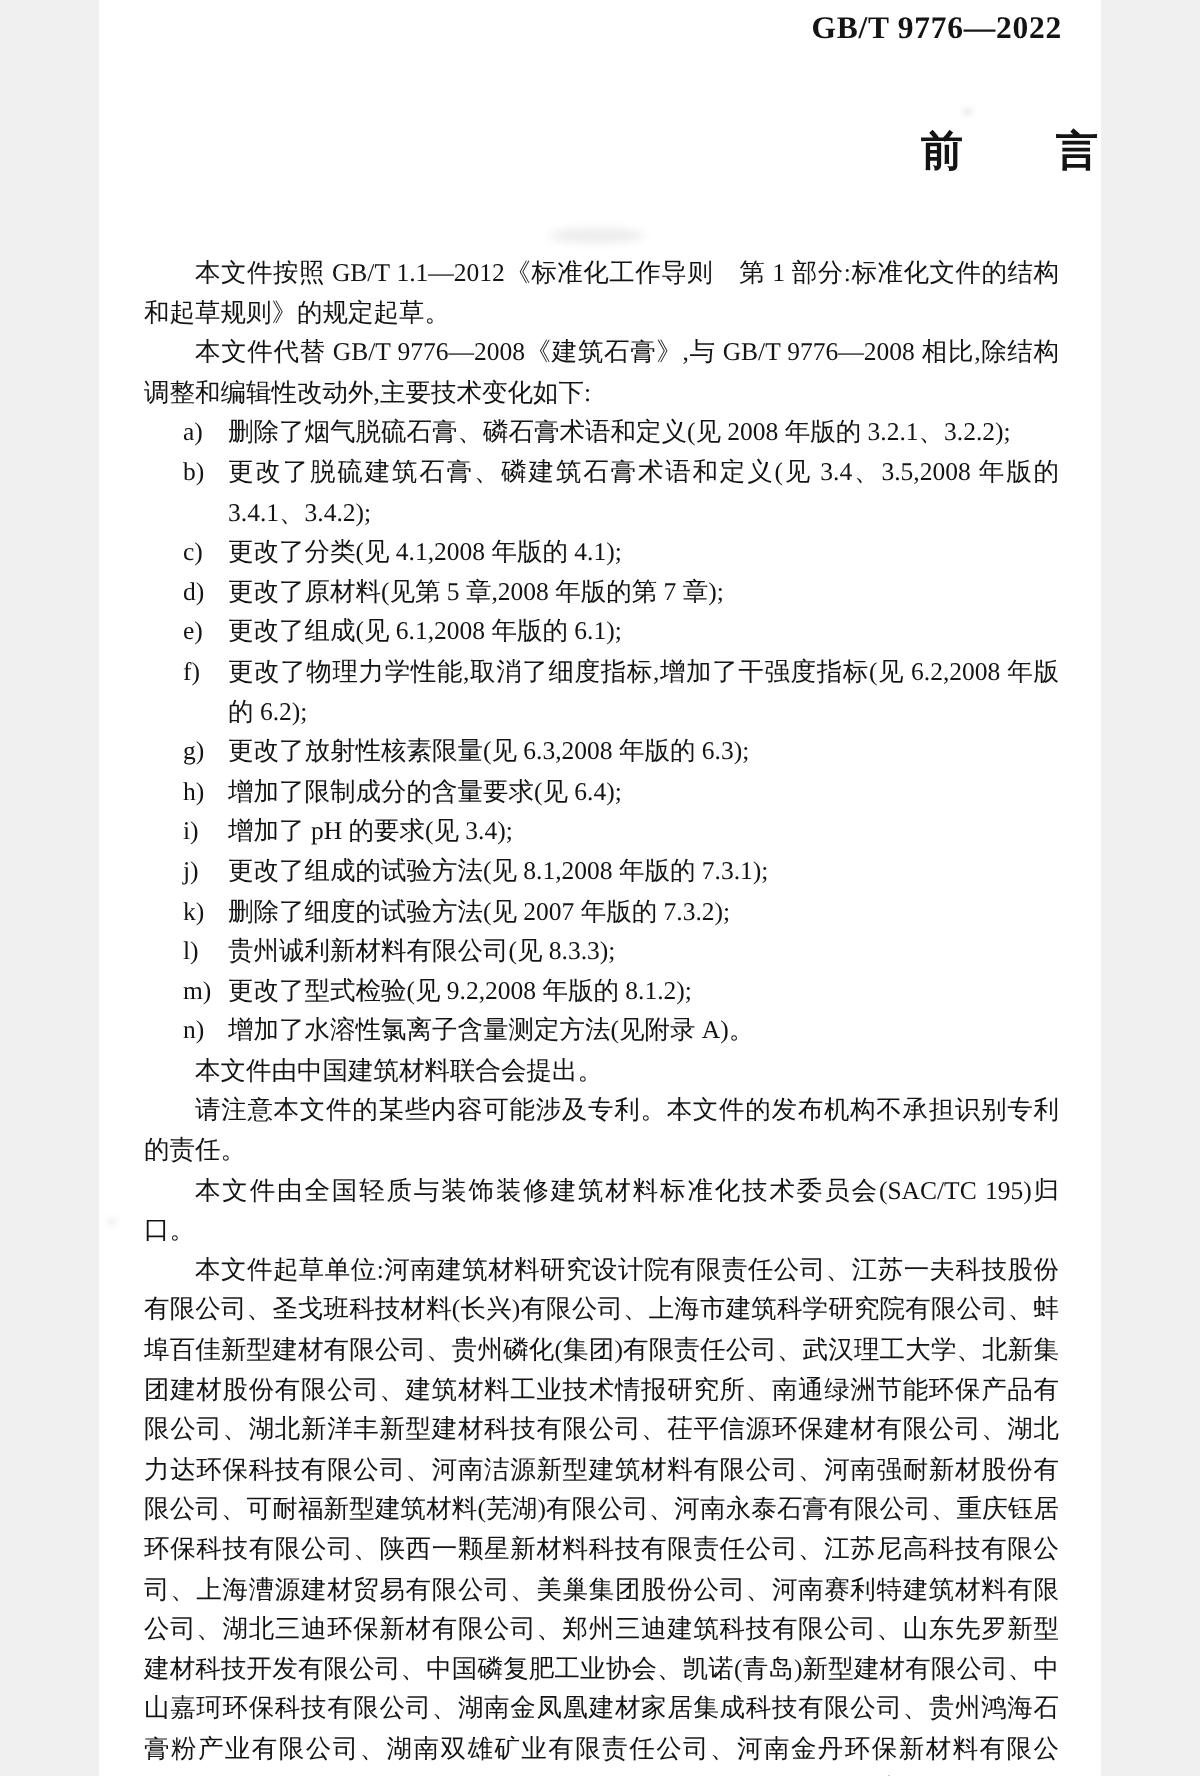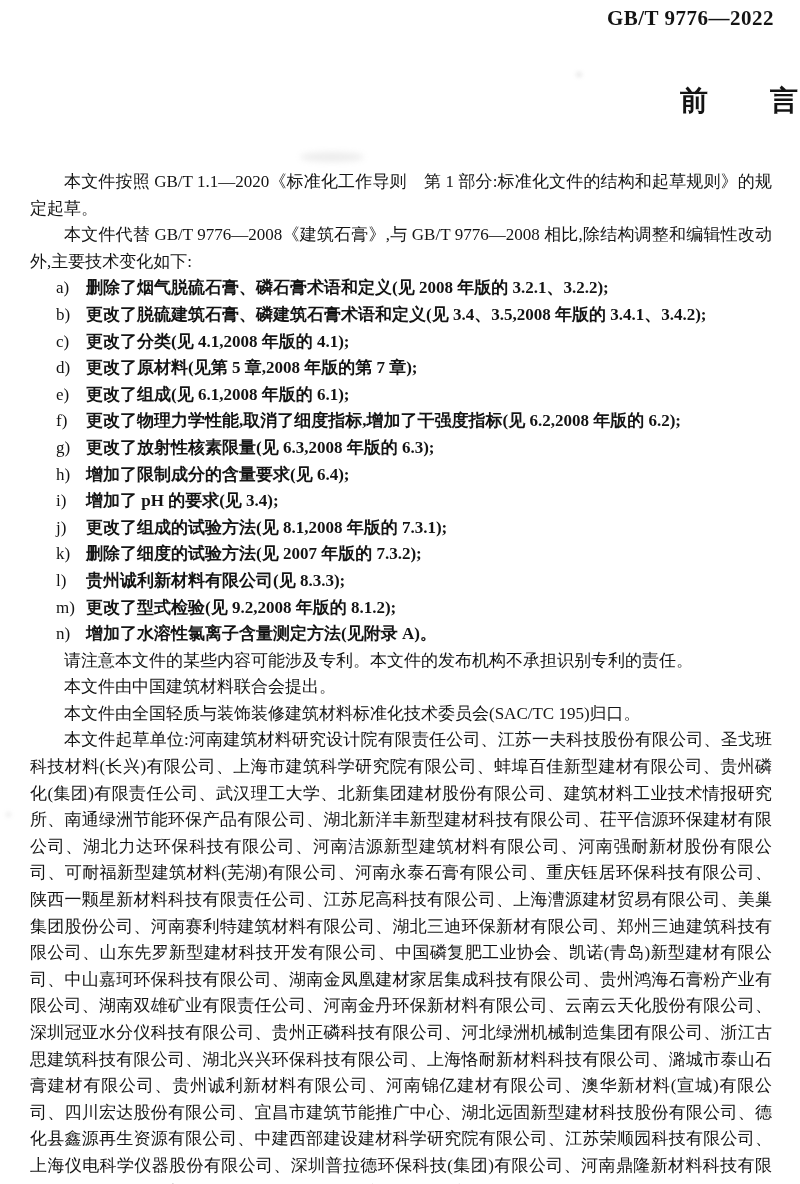--- a/index.html
+++ b/index.html
@@ -1,18 +1,18 @@
 <!DOCTYPE html>
 <html lang="zh"><head>
 <meta charset="utf-8">
 <style>
   html, body { margin: 0; padding: 0; background: #f0f0f0; }
   .page {
     position: relative;
-    width: 800px;
+    width: 668px;
     height: 1184px;
     margin: 0 auto;
     background: #ffffff;
     overflow: hidden;
     color: #141414;
     font-family: "Liberation Serif", "DejaVu Serif", serif;
   }
   .std-number {
     position: absolute;
     top: 6px;
@@ -39,21 +39,21 @@
     right: 28px;
     font-size: 17px;
     line-height: 26.6px;
     text-align: justify;
     text-justify: inter-ideograph;
   }
   .para { text-indent: 2em; margin: 0; }
   .changes-list { margin: 0; }
   .change-item { display: flex; }
   .change-label { flex: 0 0 30px; margin-left: 26px; }
-  .change-text { flex: 1; text-align: justify; font-weight: bold; }
+  .change-text { flex: 1; text-align: justify; }
   
   .artifact {
     position: absolute;
     background: #9a9a9a;
     opacity: 0.25;
     filter: blur(2px);
     border-radius: 50%;
   }
   .artifact-smudge { left: 300px; top: 152px; width: 64px; height: 10px; opacity: 0.18; filter: blur(3px); }
   .artifact-dot { left: 576px; top: 72px; width: 6px; height: 5px; }
@@ -67,21 +67,21 @@
   <div class="std-number">GB/T 9776—2022</div>
 
   <div class="doc-title">前　　言</div>
 
   <div class="artifact artifact-smudge"></div>
   <div class="artifact artifact-dot"></div>
   <div class="artifact artifact-dot2"></div>
 
   <div class="content">
 
-    <p class="para">本文件按照 GB/T 1.1—2020《标准化工作导则　第 1 部分:标准化文件的结构和起草规则》的规定起草。</p>
+    <p class="para">本文件按照 GB/T 1.1—2012《标准化工作导则　第 1 部分:标准化文件的结构和起草规则》的规定起草。</p>
 
     <p class="para">本文件代替 GB/T 9776—2008《建筑石膏》,与 GB/T 9776—2008 相比,除结构调整和编辑性改动外,主要技术变化如下:</p>
 
     <div class="changes-list">
         <div class="change-item">
           <span class="change-label">a)</span>
           <span class="change-text">删除了烟气脱硫石膏、磷石膏术语和定义(见 2008 年版的 3.2.1、3.2.2);</span>
         </div>
         <div class="change-item">
           <span class="change-label">b)</span>
@@ -130,22 +130,22 @@
         <div class="change-item">
           <span class="change-label">m)</span>
           <span class="change-text">更改了型式检验(见 9.2,2008 年版的 8.1.2);</span>
         </div>
         <div class="change-item">
           <span class="change-label">n)</span>
           <span class="change-text">增加了水溶性氯离子含量测定方法(见附录 A)。</span>
         </div>
       </div>
 
+    <p class="para">本文件由中国建筑材料联合会提出。</p>
+
     <p class="para">请注意本文件的某些内容可能涉及专利。本文件的发布机构不承担识别专利的责任。</p>
-
-    <p class="para">本文件由中国建筑材料联合会提出。</p>
 
     <p class="para">本文件由全国轻质与装饰装修建筑材料标准化技术委员会(SAC/TC 195)归口。</p>
 
     <p class="para">本文件起草单位:河南建筑材料研究设计院有限责任公司、江苏一夫科技股份有限公司、圣戈班科技材料(长兴)有限公司、上海市建筑科学研究院有限公司、蚌埠百佳新型建材有限公司、贵州磷化(集团)有限责任公司、武汉理工大学、北新集团建材股份有限公司、建筑材料工业技术情报研究所、南通绿洲节能环保产品有限公司、湖北新洋丰新型建材科技有限公司、茌平信源环保建材有限公司、湖北力达环保科技有限公司、河南洁源新型建筑材料有限公司、河南强耐新材股份有限公司、可耐福新型建筑材料(芜湖)有限公司、河南永泰石膏有限公司、重庆钰居环保科技有限公司、陕西一颗星新材料科技有限责任公司、江苏尼高科技有限公司、上海漕源建材贸易有限公司、美巢集团股份公司、河南赛利特建筑材料有限公司、湖北三迪环保新材有限公司、郑州三迪建筑科技有限公司、山东先罗新型建材科技开发有限公司、中国磷复肥工业协会、凯诺(青岛)新型建材有限公司、中山嘉珂环保科技有限公司、湖南金凤凰建材家居集成科技有限公司、贵州鸿海石膏粉产业有限公司、湖南双雄矿业有限责任公司、河南金丹环保新材料有限公司、云南云天化股份有限公司、深圳冠亚水分仪科技有限公司、贵州正磷科技有限公司、河北绿洲机械制造集团有限公司、浙江古思建筑科技有限公司、湖北兴兴环保科技有限公司、上海恪耐新材料科技有限公司、潞城市泰山石膏建材有限公司、贵州诚利新材料有限公司、河南锦亿建材有限公司、澳华新材料(宣城)有限公司、四川宏达股份有限公司、宜昌市建筑节能推广中心、湖北远固新型建材科技股份有限公司、德化县鑫源再生资源有限公司、中建西部建设建材科学研究院有限公司、江苏荣顺园科技有限公司、上海仪电科学仪器股份有限公司、深圳普拉德环保科技(集团)有限公司、河南鼎隆新材料科技有限公司、郑州大学、方金(郑州)置业有限公司、唐山凯捷脱硫石膏制品有限公司、河南省化工</p>
 
   </div>
 </div>
 
 </body></html>

